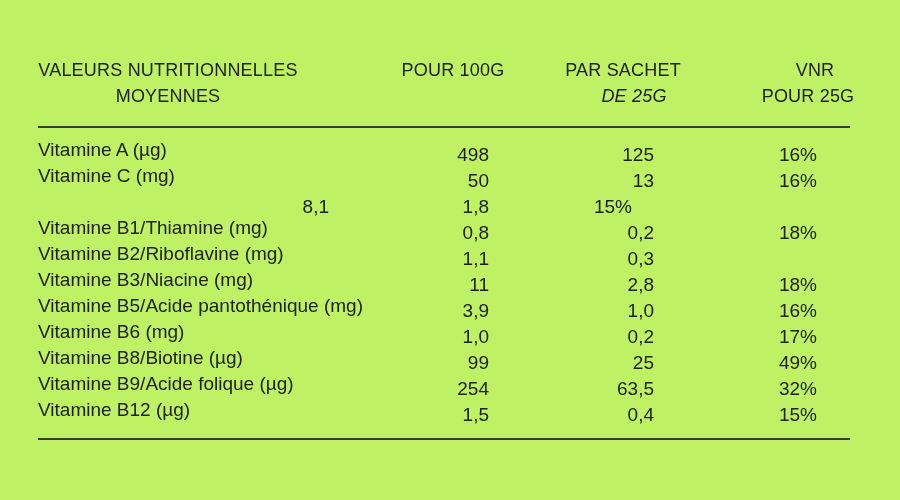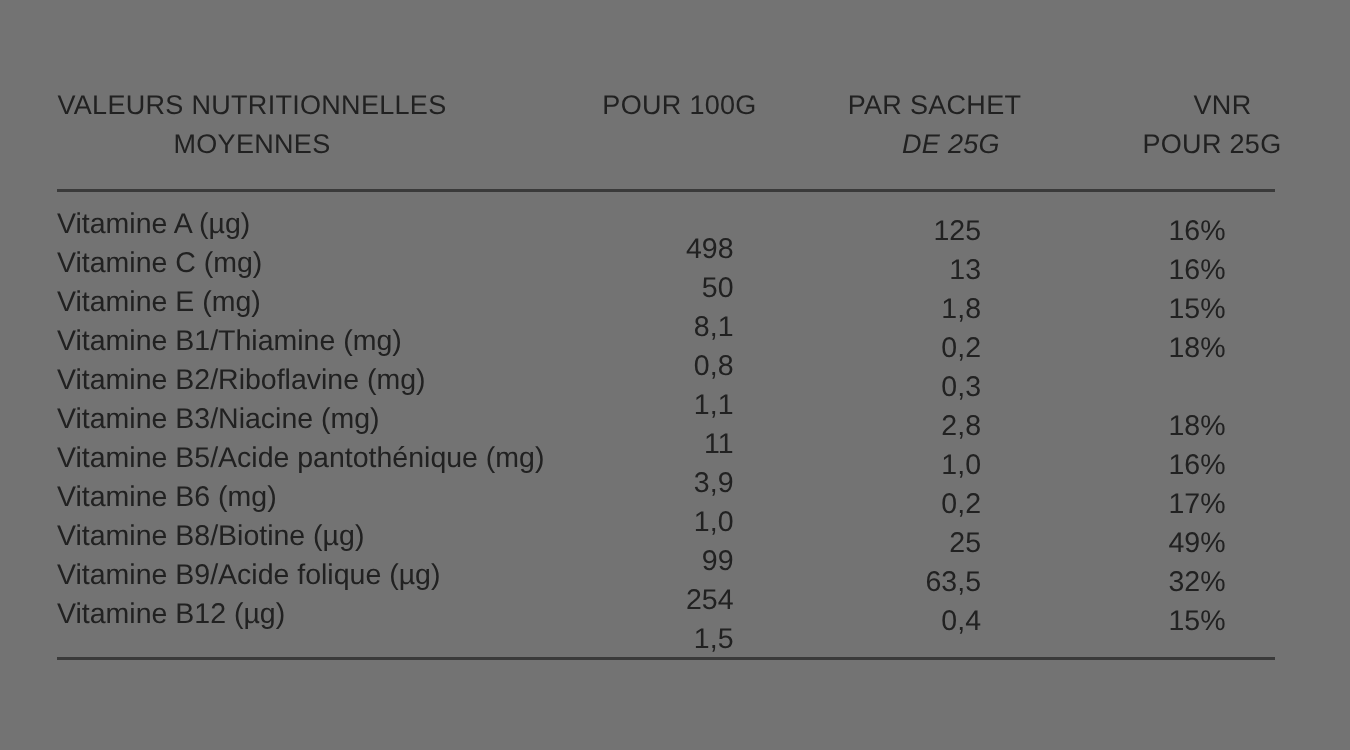--- a/index.html
+++ b/index.html
@@ -1,20 +1,20 @@
 <!DOCTYPE html>
 <html><head>
 <meta charset="utf-8">
 <style>
   html, body { margin: 0; padding: 0; }
   .canvas {
     position: relative;
     width: 900px;
     height: 500px;
-    background: #737373;
+    background: #bef264;
     font-family: "Liberation Sans", sans-serif;
     color: #212121;
     overflow: hidden;
   }
   .hdr {
     position: absolute;
     top: 57px;
     text-align: center;
     font-size: 18px;
     line-height: 26px;
@@ -45,21 +45,21 @@
   }
   .row {
     display: grid;
     grid-template-columns: 302px 160px 165px 185px;
     height: 26px;
     font-size: 19px;
     line-height: 26px;
   }
   .cell { white-space: nowrap; }
   .cell.num { text-align: right; position: relative; top: 5px; }
-  .num.c1 { padding-right: 11px; margin-top: 12px; }
+  .num.c1 { padding-right: 11px; }
   .num.c2 { padding-right: 11px; }
   .num.c3 { padding-right: 33px; }
 </style>
 </head>
 <body>
 
 <div class="canvas">
 
   <div class="hdr hdr0">
     <span>VALEURS NUTRITIONNELLES</span>
@@ -92,21 +92,20 @@
     </div>
 
     <div class="row">
       <div class="cell label">Vitamine C (mg)</div>
       <div class="cell num c1">50</div>
       <div class="cell num c2">13</div>
       <div class="cell num c3">16%</div>
     </div>
 
     <div class="row">
-      <div class="cell label">Vitamine E (mg)</div>
       <div class="cell num c1">8,1</div>
       <div class="cell num c2">1,8</div>
       <div class="cell num c3">15%</div>
     </div>
 
     <div class="row">
       <div class="cell label">Vitamine B1/Thiamine (mg)</div>
       <div class="cell num c1">0,8</div>
       <div class="cell num c2">0,2</div>
       <div class="cell num c3">18%</div>

